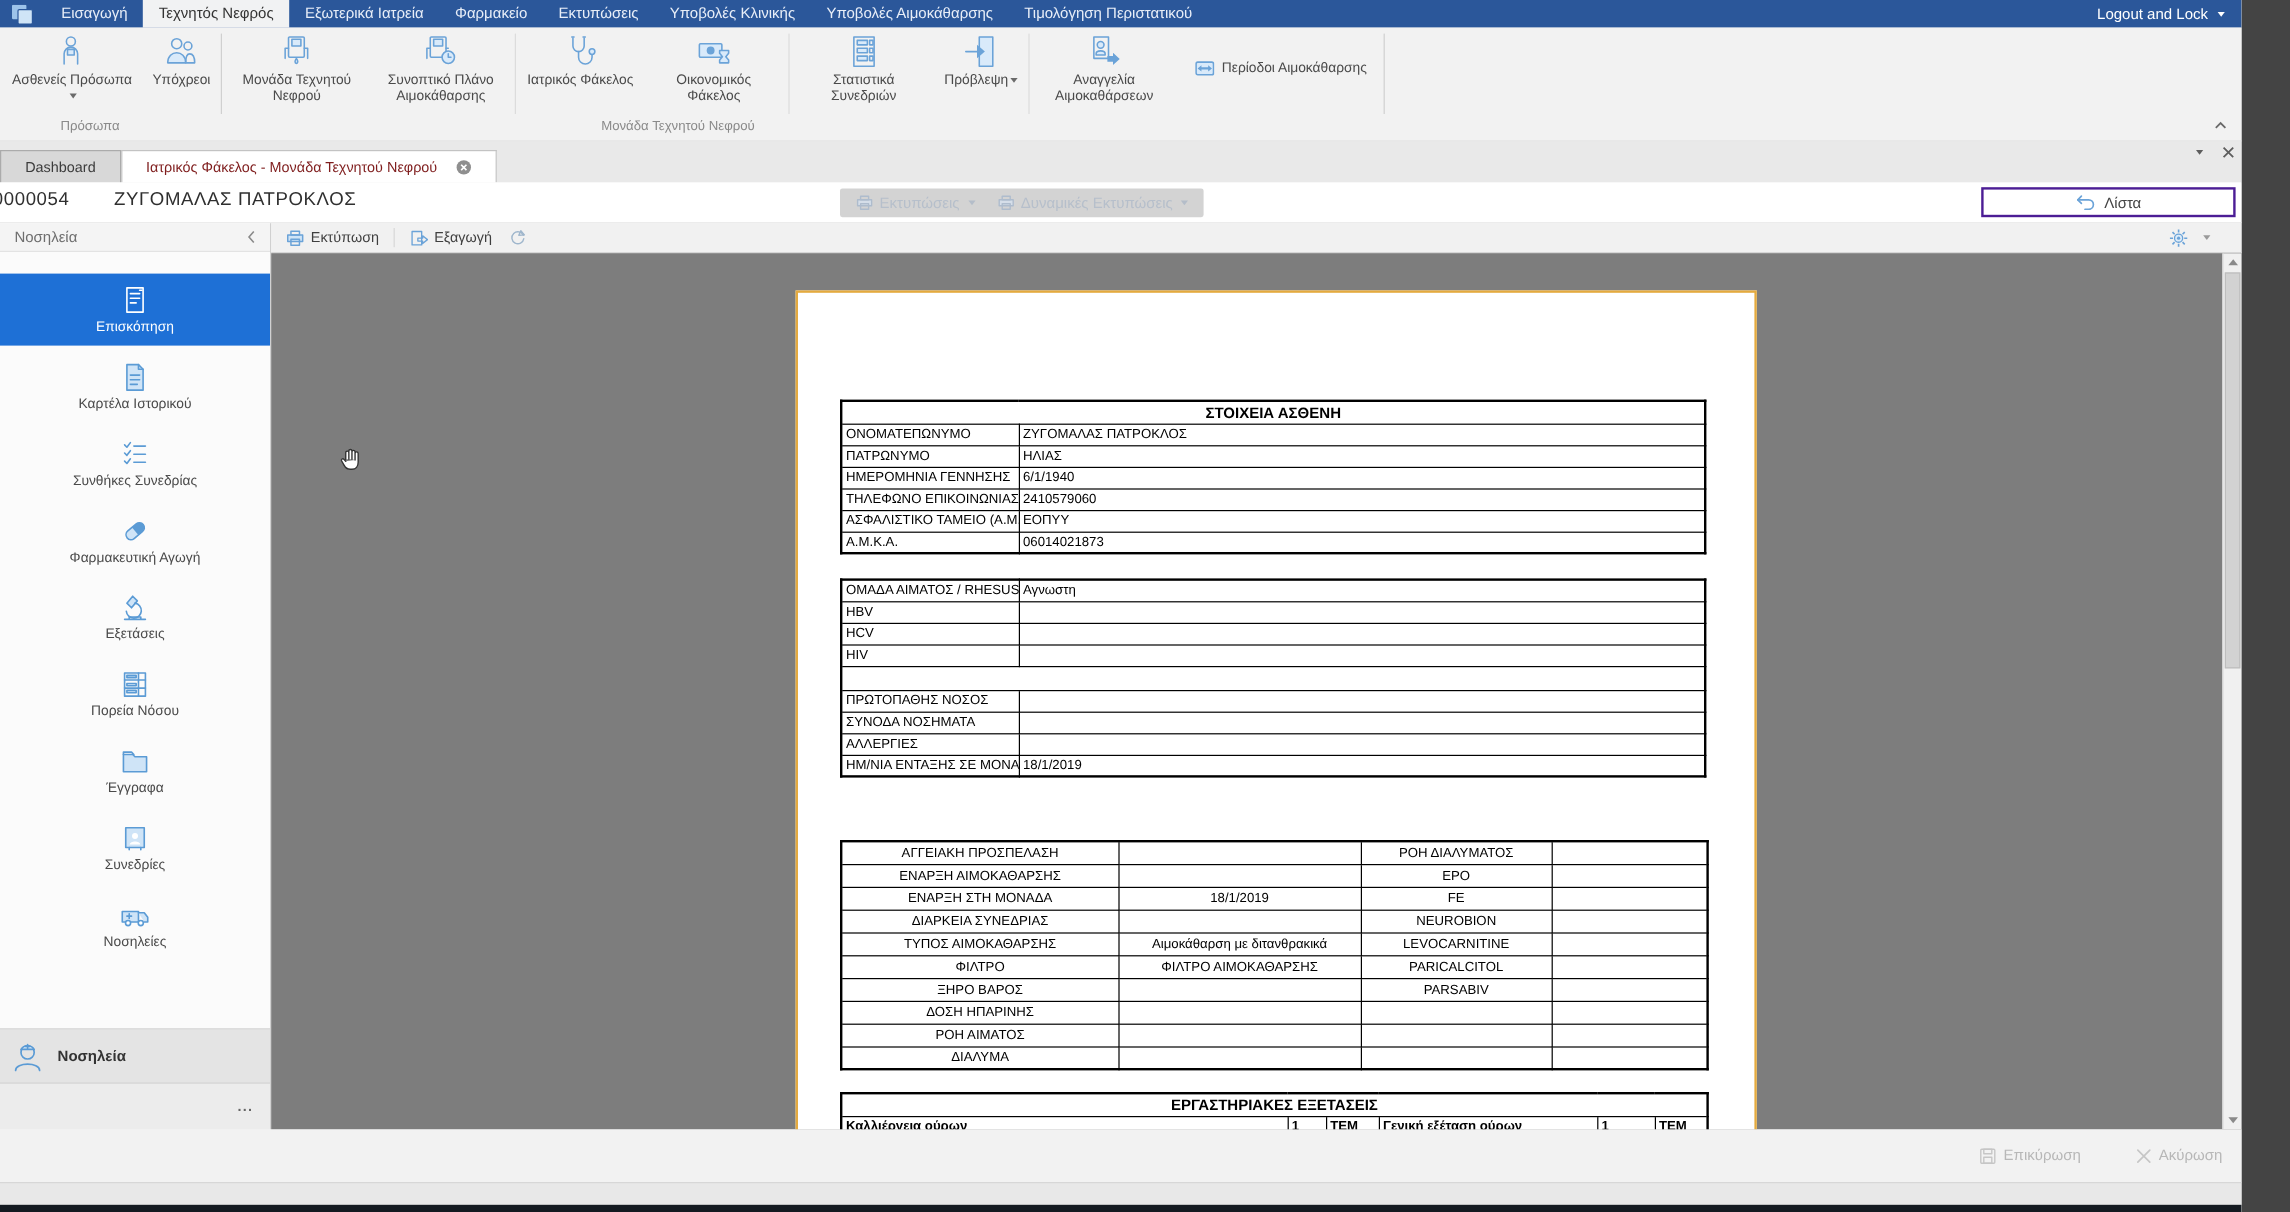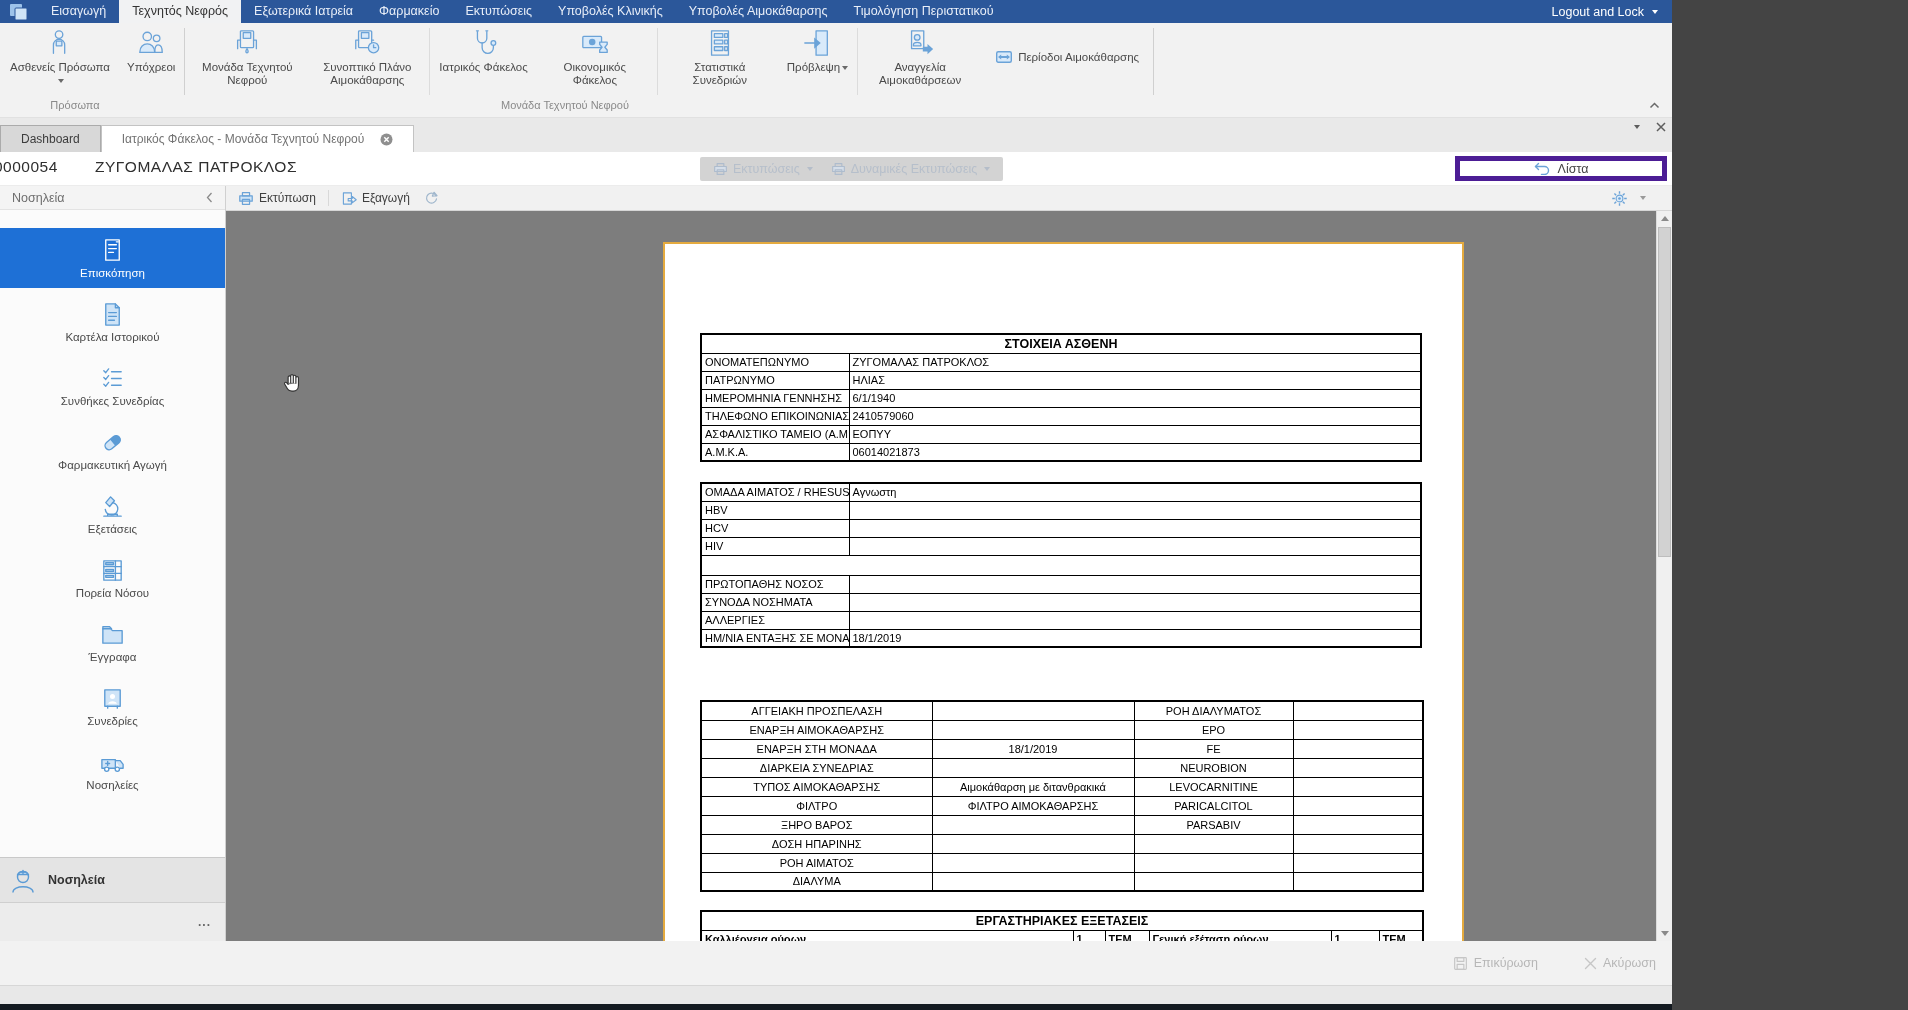--- a/index.html
+++ b/index.html
@@ -1,17 +1,17 @@
 <!DOCTYPE html>
 <html><head>
 <meta charset="utf-8">
 <style>
   html,body{margin:0;padding:0;background:#444;}
   *{box-sizing:border-box;}
-  .app{position:relative;width:1672px;height:1010px;background:#f2f2f2;overflow:hidden;
+  .app{position:relative;width:1868px;height:1010px;background:#f2f2f2;overflow:hidden;
        font-family:"Liberation Sans",sans-serif;-webkit-font-smoothing:antialiased;}
 
   
   .titlebar{height:23px;background:#2b579a;display:flex;align-items:stretch;color:#dbe6f5;}
   .appicon{width:38px;display:flex;align-items:center;justify-content:center;}
   .mtab{font-size:12.5px;line-height:23px;padding:0 13px;color:#e8eef8;cursor:default;white-space:nowrap;}
   .mtab.active{background:#f1f2f3;color:#333;}
   .logout{margin-left:auto;display:flex;align-items:center;gap:6px;padding:0 14px;font-size:12.5px;color:#fff;}
 
   
@@ -29,30 +29,30 @@
   .rb-collapse{position:absolute;right:12px;bottom:4px;}
   .caret{display:inline-block;width:0;height:0;border-left:3.5px solid transparent;border-right:3.5px solid transparent;border-top:4px solid #6a6a6a;vertical-align:middle;margin-left:2px;}
   .caret.white{border-top-color:#fff;}
   .caret.pale{border-top-color:#b4bdc9;}
 
   
   .tabstrip{position:relative;height:34px;background:#e9e9e9;}
   .tabs{position:absolute;left:0;bottom:0;display:flex;align-items:flex-end;}
   .doctab{height:27px;line-height:26px;font-size:12px;padding:0 20px;cursor:default;white-space:nowrap;}
   .doctab.inactive{background:#d8d8d8;border:1px solid #ababab;border-bottom:none;color:#3c3c3c;}
-  .doctab.active{background:#fff;border:1px solid #c3c3c3;border-bottom:none;color:#737373;display:flex;align-items:center;gap:16px;}
+  .doctab.active{background:#fff;border:1px solid #c3c3c3;border-bottom:none;color:#7f1d1d;display:flex;align-items:center;gap:16px;}
   .strip-icons{position:absolute;right:6px;top:4px;display:flex;gap:16px;align-items:center;}
 
   
   .pheader{position:relative;height:34px;background:#fff;border-bottom:1px solid #ececec;}
   .pid{position:absolute;left:-6px;top:6px;font-size:15.5px;color:#2f2f2f;letter-spacing:.5px;}
   .pname{position:absolute;left:95px;top:6px;font-size:15.5px;color:#2f2f2f;letter-spacing:.5px;}
   .print-group{position:absolute;left:700px;top:5px;height:24px;background:#d3d3d3;border-radius:2px;display:flex;align-items:center;padding:0 4px;}
   .pg-btn{display:flex;align-items:center;gap:5px;padding:0 9px;font-size:12.5px;color:#b6bfcb;}
-  .lista-btn{position:absolute;right:5px;top:4px;width:212px;height:25px;background:#fff;border:5px solid #4c1d95;
+  .lista-btn{position:absolute;right:5px;top:4px;width:212px;height:25px;background:#fff;border:2px solid #4c1d95;
              display:flex;align-items:center;justify-content:center;gap:7px;font-size:12.5px;color:#444;cursor:default;}
 
   
   .bodyrow{display:flex;height:755px;}
   .sidebar{position:relative;width:226px;background:#fbfbfb;border-right:1px solid #d0d0d0;flex:0 0 226px;}
   .sb-header{height:24px;display:flex;align-items:center;justify-content:space-between;padding:0 12px;background:#f4f4f4;border-bottom:1px solid #e3e3e3;font-size:12.5px;color:#6e6e6e;}
   .sb-items{position:absolute;top:42px;left:0;right:0;}
   .sb-item{height:60px;margin-bottom:4px;display:flex;flex-direction:column;align-items:center;justify-content:center;gap:3px;cursor:default;}
   .sb-item .lbl{font-size:11.5px;color:#4a4a4a;}
   .sb-item svg *{stroke:#5b9bd5;fill:none;stroke-width:1.4;stroke-linecap:round;stroke-linejoin:round;}

